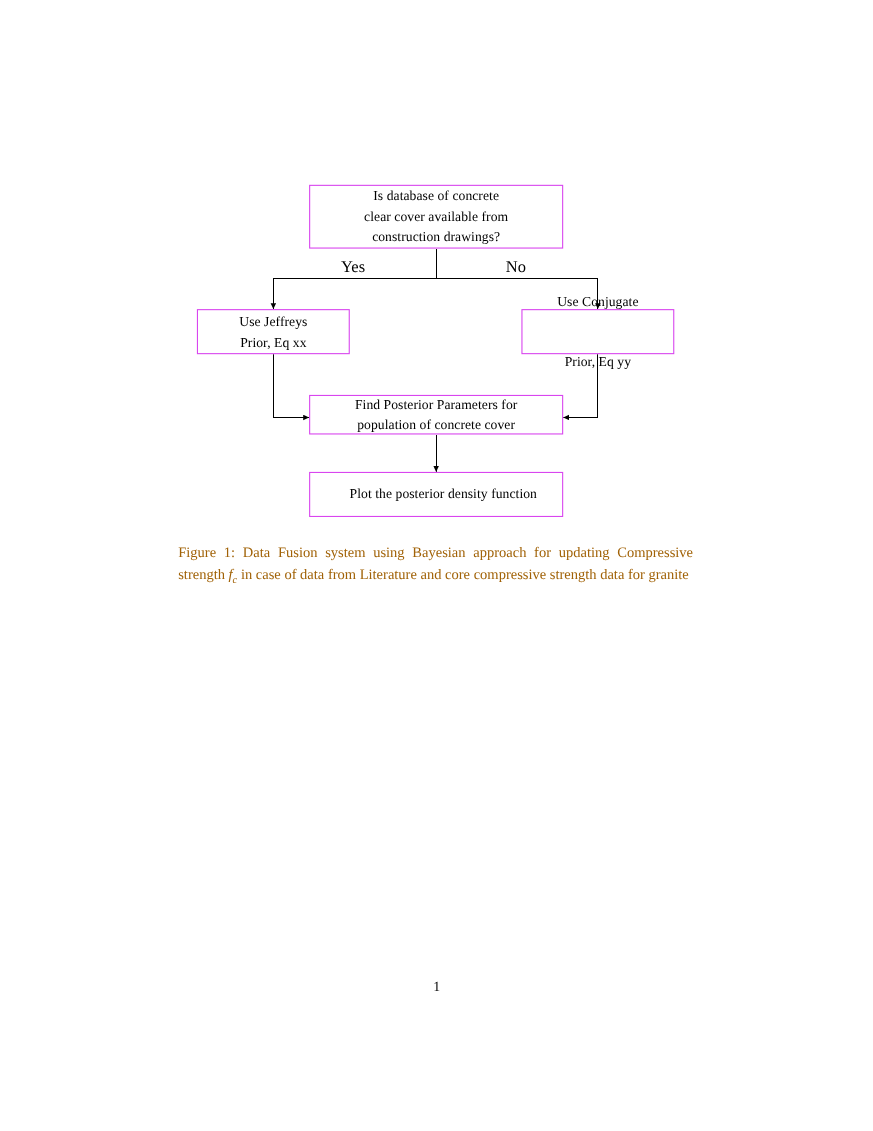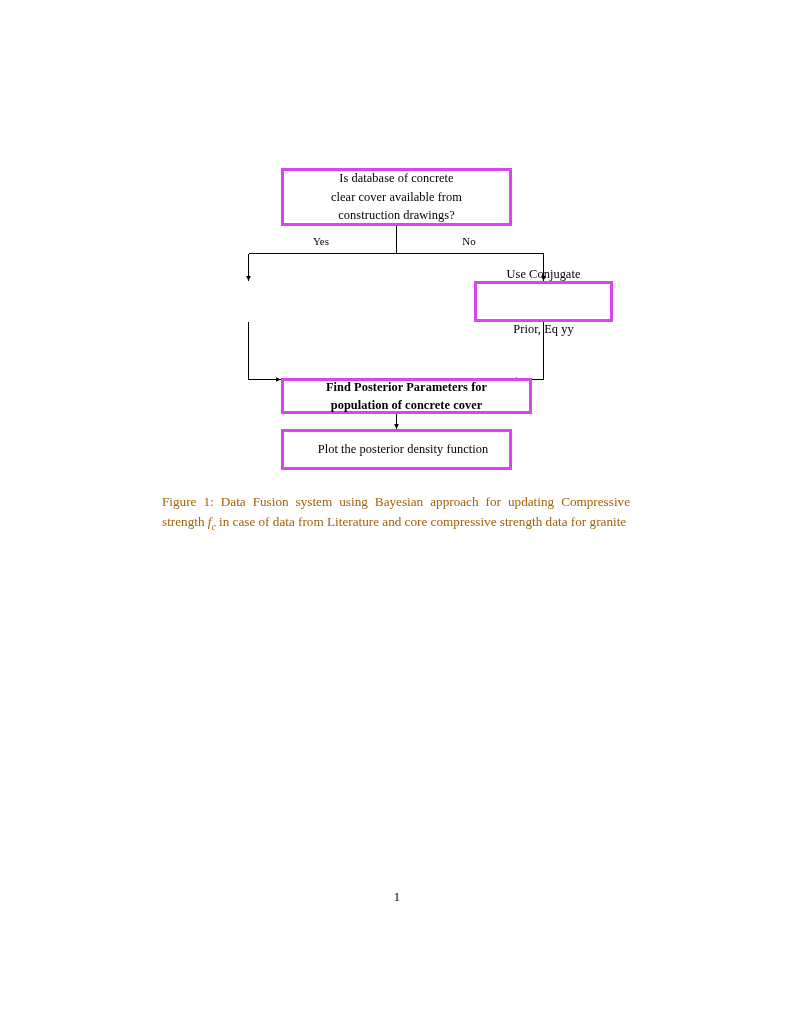--- a/index.html
+++ b/index.html
@@ -25,44 +25,44 @@
   #flowchart {
     position: absolute;
     left: 0;
     top: 0;
     width: 794px;
     height: 490px;
   }
 
   .node {
     position: absolute;
-    border: 3px solid #d946ef;
+    border: 1px solid #d946ef;
     background: #ffffff;
     box-sizing: border-box;
     display: flex;
     flex-direction: column;
     align-items: center;
     justify-content: center;
     text-align: right;
     font-size: 12.4px;
     line-height: 1.48;
     letter-spacing: 0.05px;
     color: #000;
   }
   .node .ln { display: block; white-space: nowrap; }
 
   #node-question { left: 281px; top: 168px; width: 231px; height: 58px; }
   #node-jeffreys  { left: 179px; top: 281px; width: 139px; height: 41px; }
   #node-conjugate { left: 474px; top: 281px; width: 139px; height: 41px; gap: 36px; }
-  #node-posterior { left: 281px; top: 378px; width: 251px; height: 36px; font-weight: bold; }
+  #node-posterior { left: 281px; top: 359px; width: 231px; height: 36px; }
   #node-plot      { left: 281px; top: 429px; width: 231px; height: 41px; padding-left: 13px; }
 
   .edge-label {
     position: absolute;
-    font-size: 11px;
+    font-size: 15px;
     line-height: 1;
     white-space: nowrap;
     color: #000;
   }
   #label-yes { left: 321px; top: 236px; transform: translateX(-50%); }
   #label-no  { left: 469px; top: 236px; transform: translateX(-50%); }
 
   #connectors {
     position: absolute;
     left: 0; top: 0;
@@ -135,20 +135,24 @@
 
     <div class="node" id="node-question">
       <span class="ln">Is database of concrete</span>
       <span class="ln">clear cover available from</span>
       <span class="ln">construction drawings?</span>
     </div>
 
     <div class="edge-label" id="label-yes">Yes</div>
     <div class="edge-label" id="label-no">No</div>
 
+    <div class="node" id="node-jeffreys">
+      <span class="ln">Use Jeffreys</span>
+      <span class="ln">Prior, Eq xx</span>
+    </div>
 
     <div class="node" id="node-conjugate">
       <span class="ln">Use Conjugate</span>
       <span class="ln">Prior, Eq yy</span>
     </div>
 
     <div class="node" id="node-posterior">
       <span class="ln">Find Posterior Parameters for</span>
       <span class="ln">population of concrete cover</span>
     </div>

